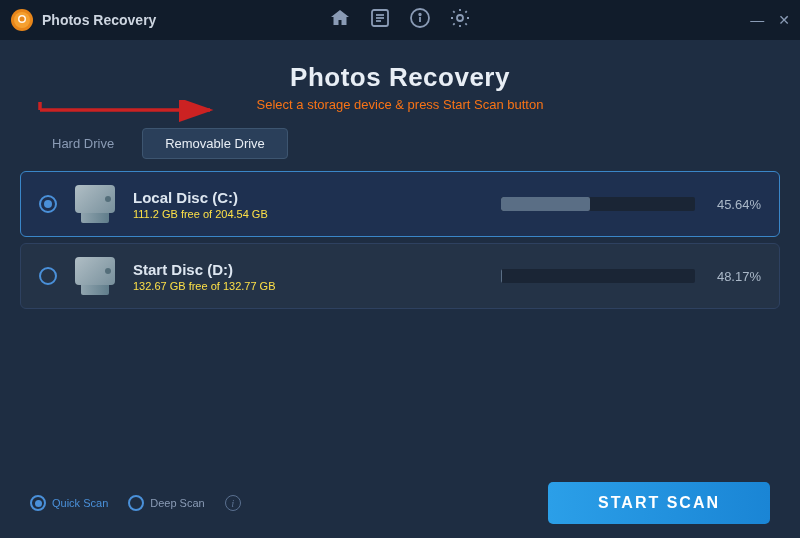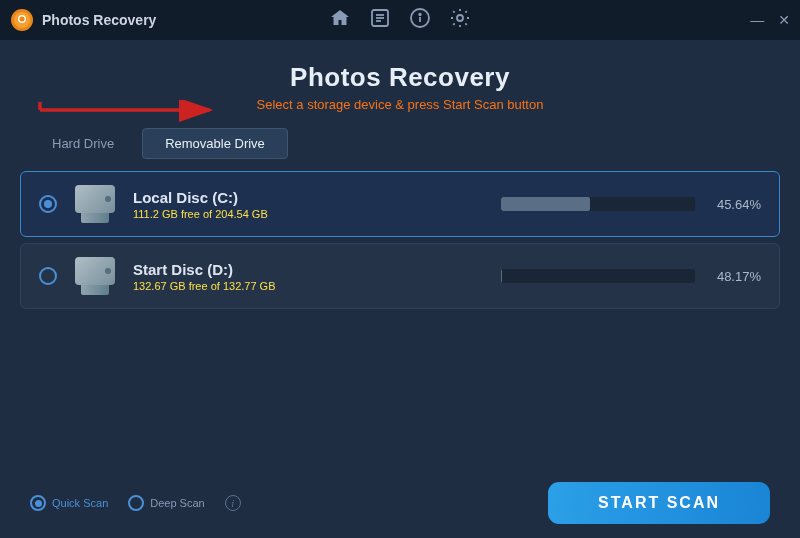--- a/index.html
+++ b/index.html
@@ -270,21 +270,21 @@
       font-family: Georgia, serif;
     }
     .start-scan-btn {
       background: linear-gradient(90deg, #2b9fe8, #1a85d5);
       color: #fff;
       font-size: 16px;
       font-weight: 700;
       letter-spacing: 2px;
       padding: 12px 50px;
       border: none;
-      border-radius: 11px;
+      border-radius: 5px;
       cursor: pointer;
       text-transform: uppercase;
     }
 
     
     .red-arrow-svg {
       position: absolute;
       top: 100px;
       left: 30px;
       pointer-events: none;

